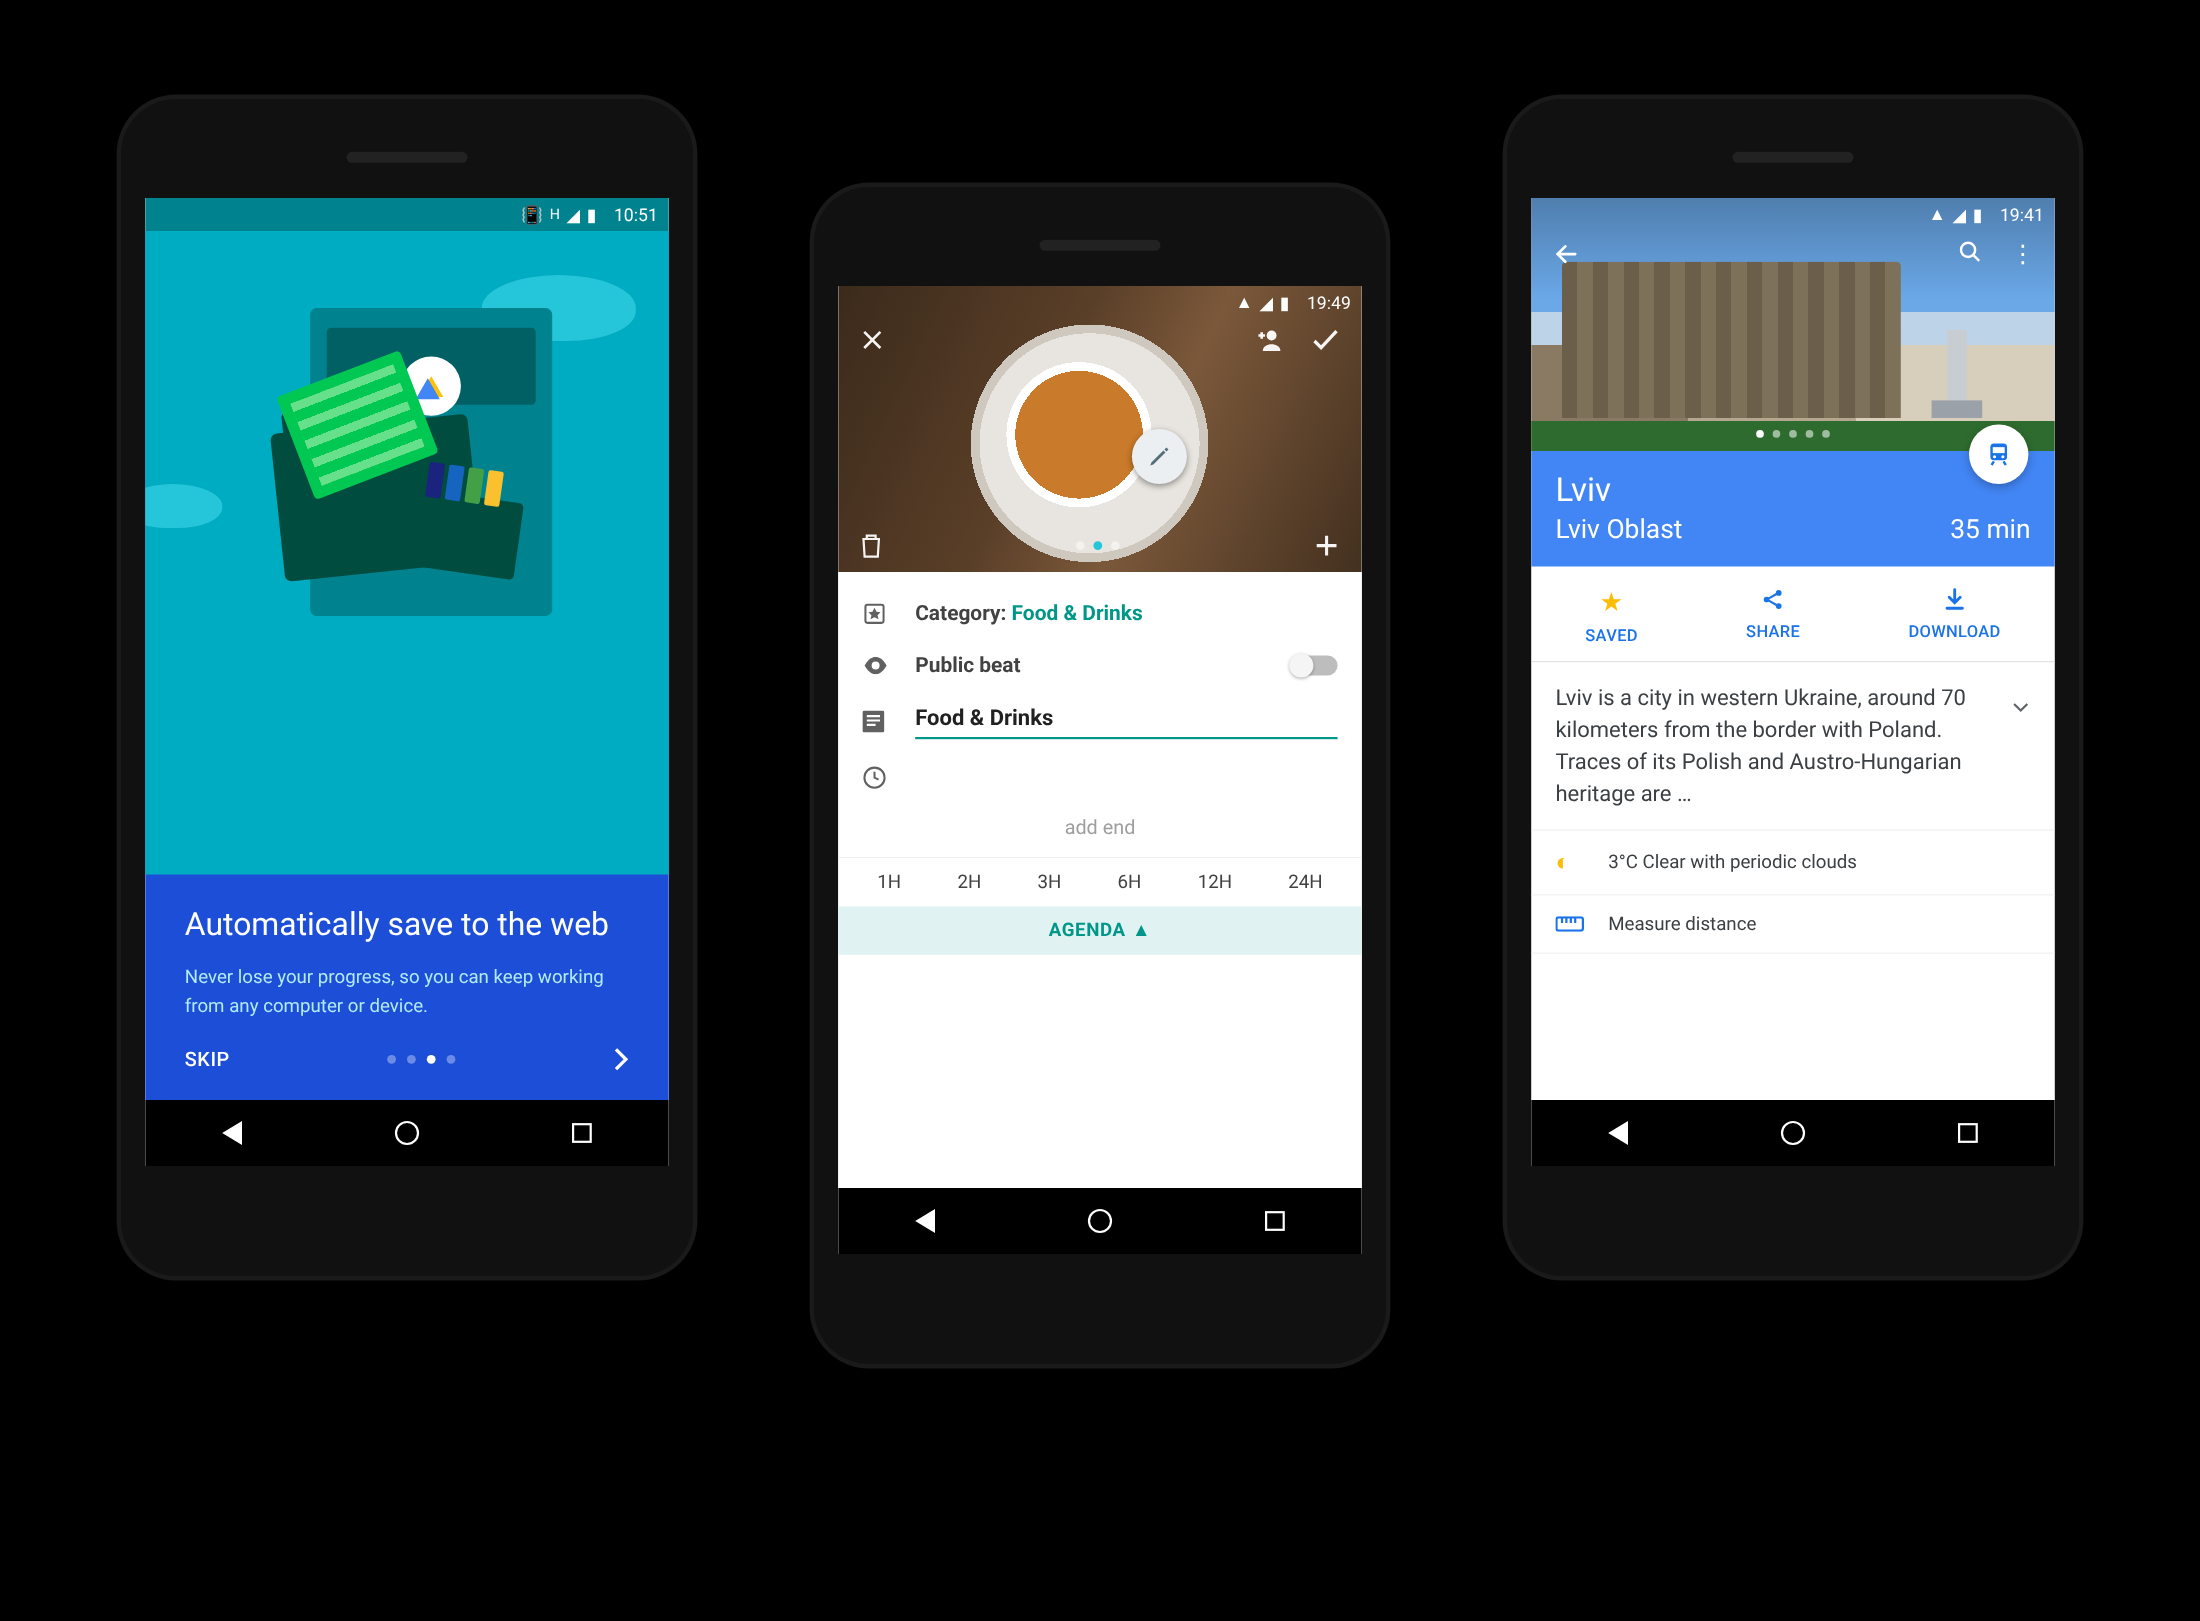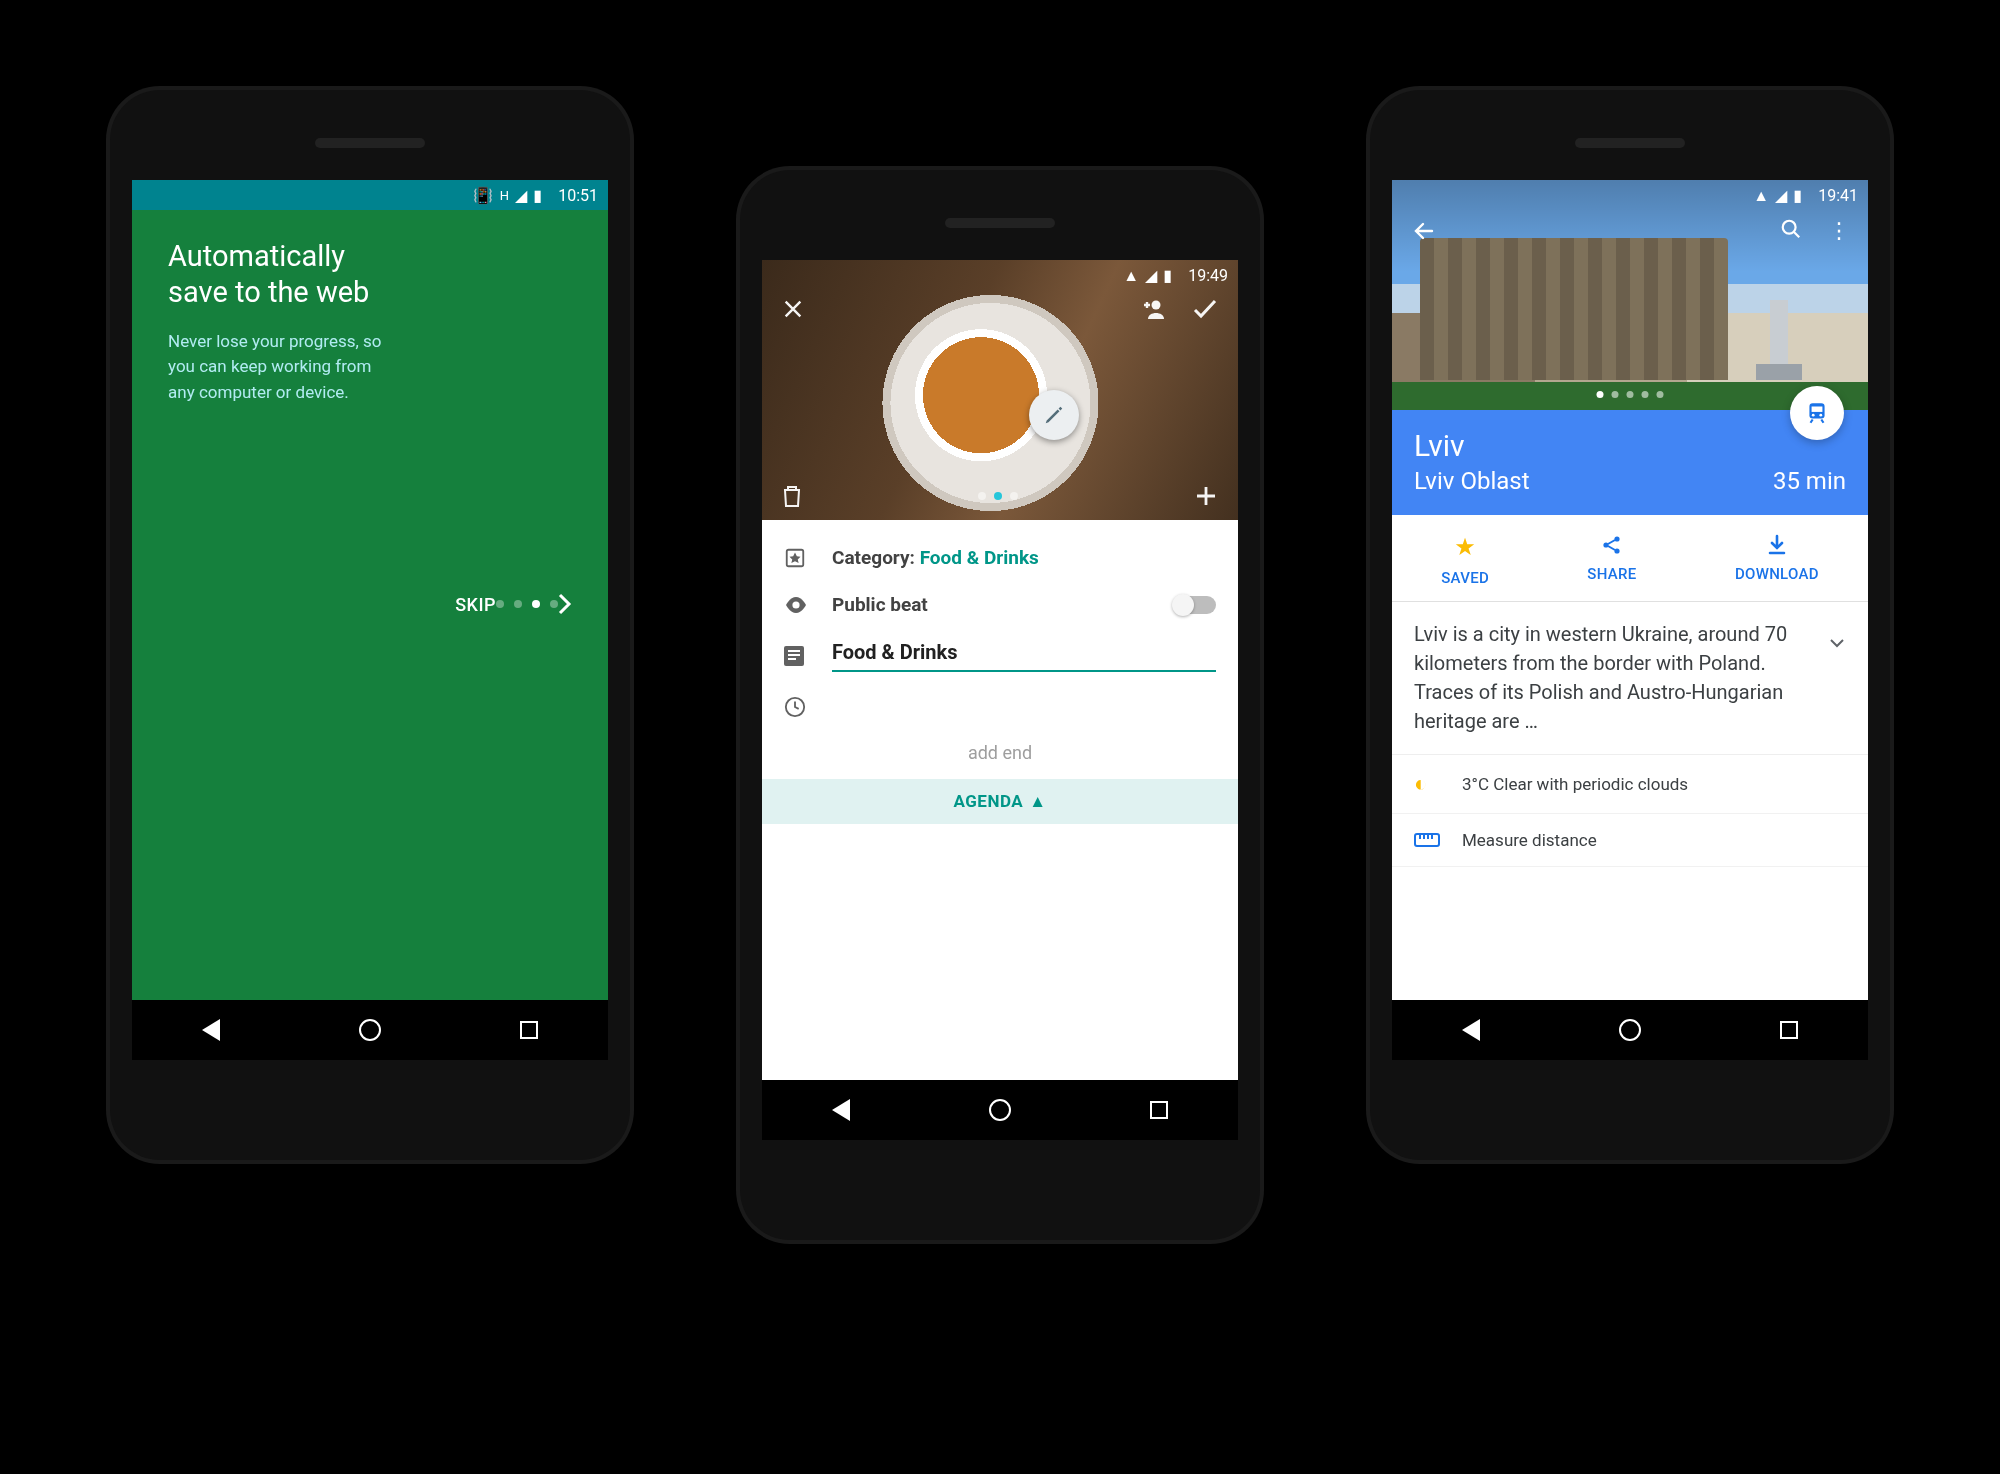--- a/index.html
+++ b/index.html
@@ -23,21 +23,21 @@
   .sb-blue  { background: transparent; position: absolute; top:0; left:0; right:0; z-index:5; }
   
   
   .navbar { height: 60px; background: #000; display: flex; align-items: center; justify-content: space-around; }
   .navbar .nbtn { color: #fff; font-size: 22px; }
   .tri { width:0; height:0; border-top:11px solid transparent; border-bottom:11px solid transparent; border-right:18px solid #fff; }
   .circ { width:22px; height:22px; border:2px solid #fff; border-radius:50%; }
   .sq { width:18px; height:18px; border:2px solid #fff; }
   
   
-  .onb { flex: 1; background: #15803d; color: #fff; display: flex; flex-direction: row; }
+  .onb { flex: 1; background: #1d4ed8; color: #fff; display: flex; flex-direction: column; }
   .onb-illo { flex: 1.1; position: relative; background: #00acc1; overflow:hidden; }
   .cloud { position:absolute; background:#26c6da; border-radius: 50% 50% 45% 45%; }
   .cloud.c1 { width: 140px; height: 60px; top: 40px; right: 30px; }
   .cloud.c2 { width: 90px; height: 40px; top: 230px; left: -20px; }
   .cabinet { position:absolute; left:50%; top:70px; transform:translateX(-40%); width:220px; height:280px; background:#00838f; border-radius:6px; }
   .drawer { position:absolute; left:50%; transform:translateX(-50%); width:190px; height:70px; background:#006064; border-radius:4px; top:18px; }
   .drive-circ { position:absolute; width:54px; height:54px; background:#fff; border-radius:50%; top:26px; left:50%; transform:translateX(-50%); display:flex; align-items:center; justify-content:center; }
   .drive-tri { width:0;height:0;border-left:11px solid transparent;border-right:11px solid transparent;border-bottom:19px solid #ffc107; position:relative; }
   .drive-tri::after{content:"";position:absolute;left:-11px;top:0;border-left:11px solid transparent;border-right:11px solid transparent;border-bottom:19px solid #4285f4;transform:rotate(120deg) translate(6px,-3px);}
   .folder { position:absolute; width:180px; height:135px; background:#004d40; border-radius:6px; bottom:40px; left:-30px; transform:rotate(-6deg); }
@@ -397,20 +397,28 @@
         </div>
         <div class="row start-row">
           <span class="ricn">
             <svg width="22" height="22" viewBox="0 0 24 24">
                 <circle cx="12" cy="12" r="10" fill="none" stroke="#616161" stroke-width="2"></circle>
                 <path d="M12 6v6l4 2" stroke="#616161" stroke-width="2" fill="none"></path>
               </svg>
           </span>
         </div>
         <div class="addend">add end</div>
+        <div class="hours">
+          <span>1H</span>
+          <span>2H</span>
+          <span>3H</span>
+          <span>6H</span>
+          <span>12H</span>
+          <span>24H</span>
+        </div>
         <div class="agenda">
           <span>AGENDA</span><span class="up">▲</span>
         </div>
       </div>
     </div>
     <div class="navbar">
       <div class="nbtn">
           <div class="tri"></div>
         </div>
       <div class="nbtn">

